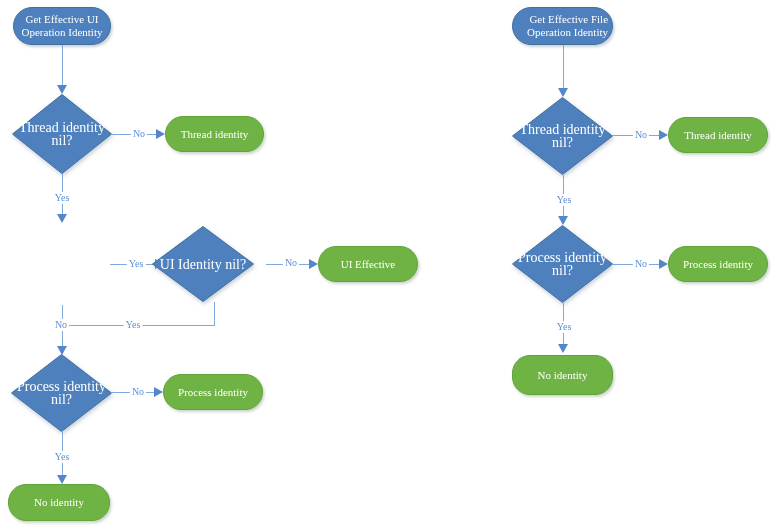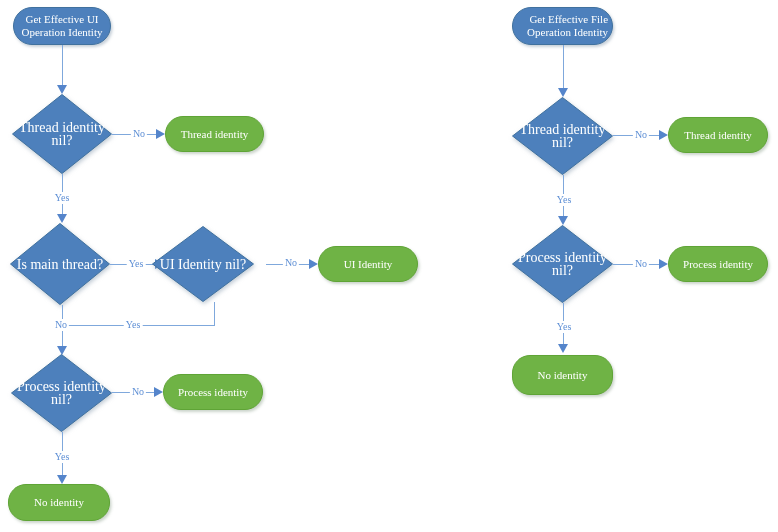--- a/index.html
+++ b/index.html
@@ -84,47 +84,39 @@
   <span class="elabel" style="left:139px;top:134px;">No</span>
   <div class="arrow-r" style="left:156px;top:129px;"></div>
   <div class="node terminal" style="left:165px;top:116px;width:99px;height:36px;">
     <span class="txt">Thread identity</span>
   </div>
 
   <div class="vline" style="left:62px;top:174px;height:40px;"></div>
   <span class="elabel" style="left:62px;top:198px;">Yes</span>
   <div class="arrow-d" style="left:57px;top:214px;"></div>
 
-  <div class="diamond" style="left:10px;top:223px;width:100px;height:82px;">
-    <svg width="100" height="82">
-      <polygon points="50,0.5 99.5,41 50,81.5 0.5,41"></polygon>
-    </svg>
-    <div class="dtxt">
-        <span>Is main thread?</span>
-      </div>
-  </div>
 
   <div class="hline" style="left:110px;top:264px;width:45px;"></div>
   <span class="elabel" style="left:136px;top:264px;">Yes</span>
   <div class="arrow-r" style="left:155px;top:259px;"></div>
 
   <div class="diamond" style="left:152px;top:226px;width:102px;height:76px;">
     <svg width="102" height="76">
       <polygon points="51,0.5 101.5,38 51,75.5 0.5,38"></polygon>
     </svg>
     <div class="dtxt">
         <span>UI Identity nil?</span>
       </div>
   </div>
 
   <div class="hline" style="left:266px;top:264px;width:43px;"></div>
   <span class="elabel" style="left:291px;top:263px;">No</span>
   <div class="arrow-r" style="left:309px;top:259px;"></div>
   <div class="node terminal" style="left:318px;top:246px;width:100px;height:36px;">
-    <span class="txt">UI Identity</span>
+    <span class="txt">UI Effective</span>
   </div>
 
   <div class="vline" style="left:214px;top:302px;height:24px;"></div>
   <div class="hline" style="left:62px;top:325px;width:153px;"></div>
   <span class="elabel" style="left:133px;top:325px;">Yes</span>
 
   <div class="vline" style="left:62px;top:305px;height:41px;"></div>
   <span class="elabel" style="left:61px;top:325px;">No</span>
   <div class="arrow-d" style="left:57px;top:346px;"></div>
 

